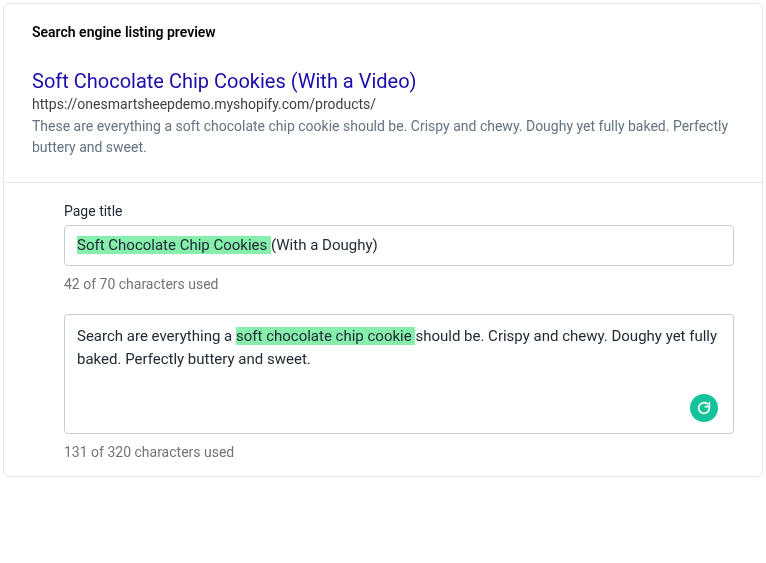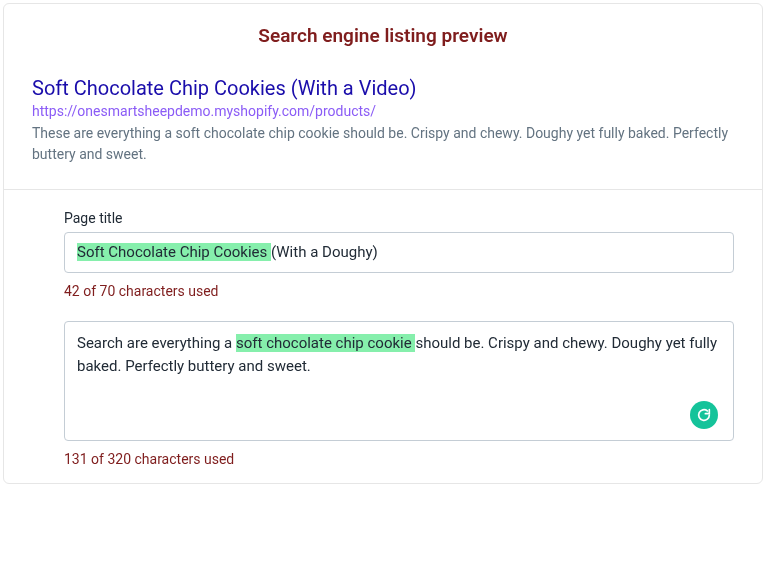--- a/index.html
+++ b/index.html
@@ -13,35 +13,34 @@
       border: 1px solid #e6e6e6;
       border-radius: 6px;
       margin: 3px;
       width: 760px;
       background: #fff;
     }
     .section-top {
       padding: 20px 28px 24px 28px;
     }
     .section-title {
-      font-size: 19px;
+      font-size: 14px;
       font-weight: 600;
-      color: #7f1d1d;
+      color: #000000;
       margin-bottom: 28px;
-      text-align: center;
     }
     .seo-title {
       color: #1a0dab;
       font-size: 20px;
       font-weight: 400;
       line-height: 1.3;
       margin-bottom: 2px;
     }
     .seo-url {
-      color: #8b5cf6;
+      color: #404040;
       font-size: 14px;
       margin-bottom: 4px;
     }
     .seo-desc {
       color: #637381;
       font-size: 14px;
       line-height: 1.5;
     }
     .divider {
       border: none;
@@ -64,21 +63,21 @@
       font-size: 15px;
       font-family: inherit;
       color: #212b36;
       line-height: 1.4;
       background: #fff;
     }
     .textarea-wrapper {
       position: relative;
     }
     .helper {
-      color: #7f1d1d;
+      color: #737373;
       font-size: 14px;
       margin-top: 10px;
     }
     .field-group {
       margin-bottom: 22px;
       padding-left: 32px;
     }
     .hl {
       background: #86efac;
     }

